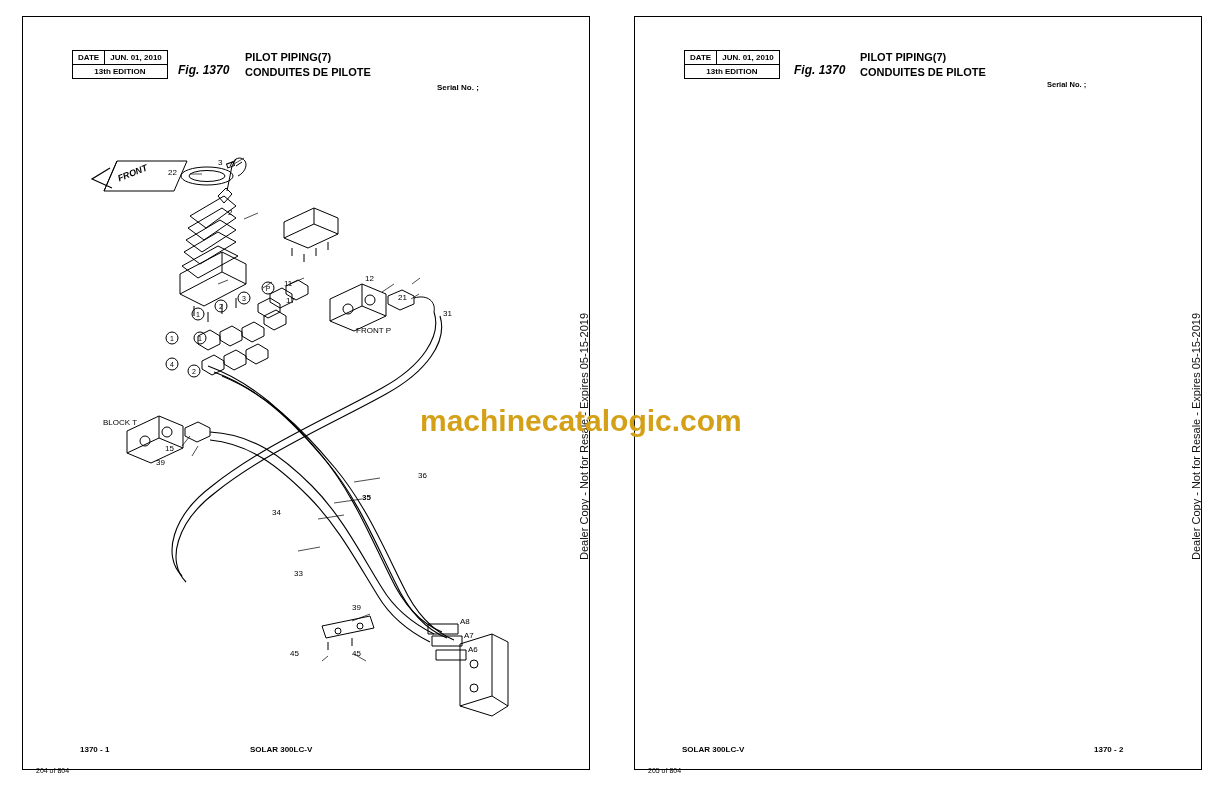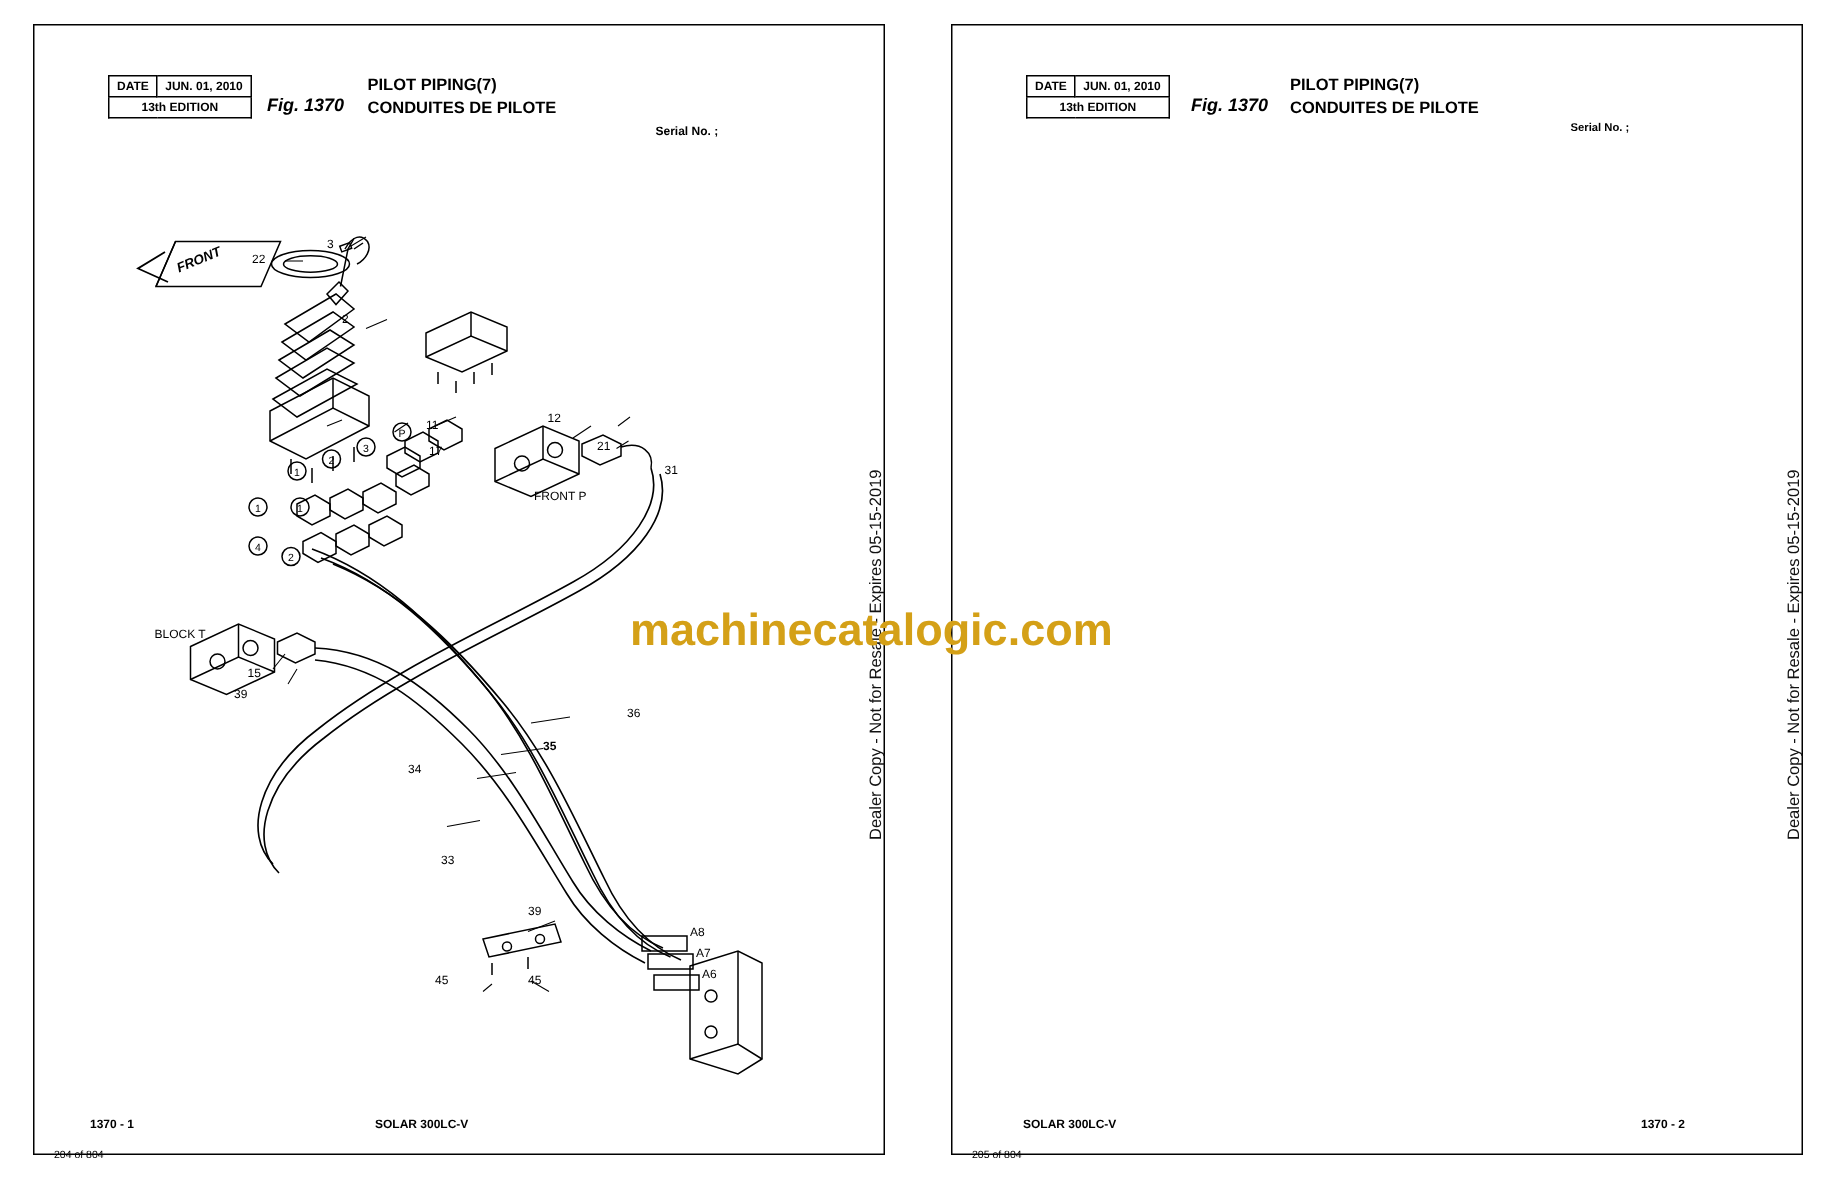--- a/index.html
+++ b/index.html
@@ -229,21 +229,21 @@
     <div class="lbl" style="left:272px;top:541px;margin-top:12px;">33</div>
     <div class="lbl" style="left:330px;top:587px;">39</div>
     <div class="lbl" style="left:268px;top:633px;">45</div>
     <div class="lbl" style="left:330px;top:633px;">45</div>
     <div class="lbl" style="left:438px;top:601px;">A8</div>
     <div class="lbl" style="left:442px;top:615px;">A7</div>
     <div class="lbl" style="left:446px;top:629px;">A6</div>
     <div class="lbl" style="left:95px;top:152px;transform:rotate(-22deg);font-style:italic;font-weight:bold;font-size:9px;">FRONT</div>
   </div>
 
-  <div class="foot-page" style="left:60px;">1370 - 1</div>
+  <div class="foot-page" style="left:80px;">1370 - 1</div>
   <div class="foot-model" style="left:250px;">SOLAR 300LC-V</div>
   <div class="foot-small" style="left:36px;">204 of 804</div>
 </div>
 
 <div class="page page-right">
   <div class="frame"></div>
 
   <table class="hdr-table" style="position:absolute;left:72px;top:50px;">
     <tbody>
         <tr>

